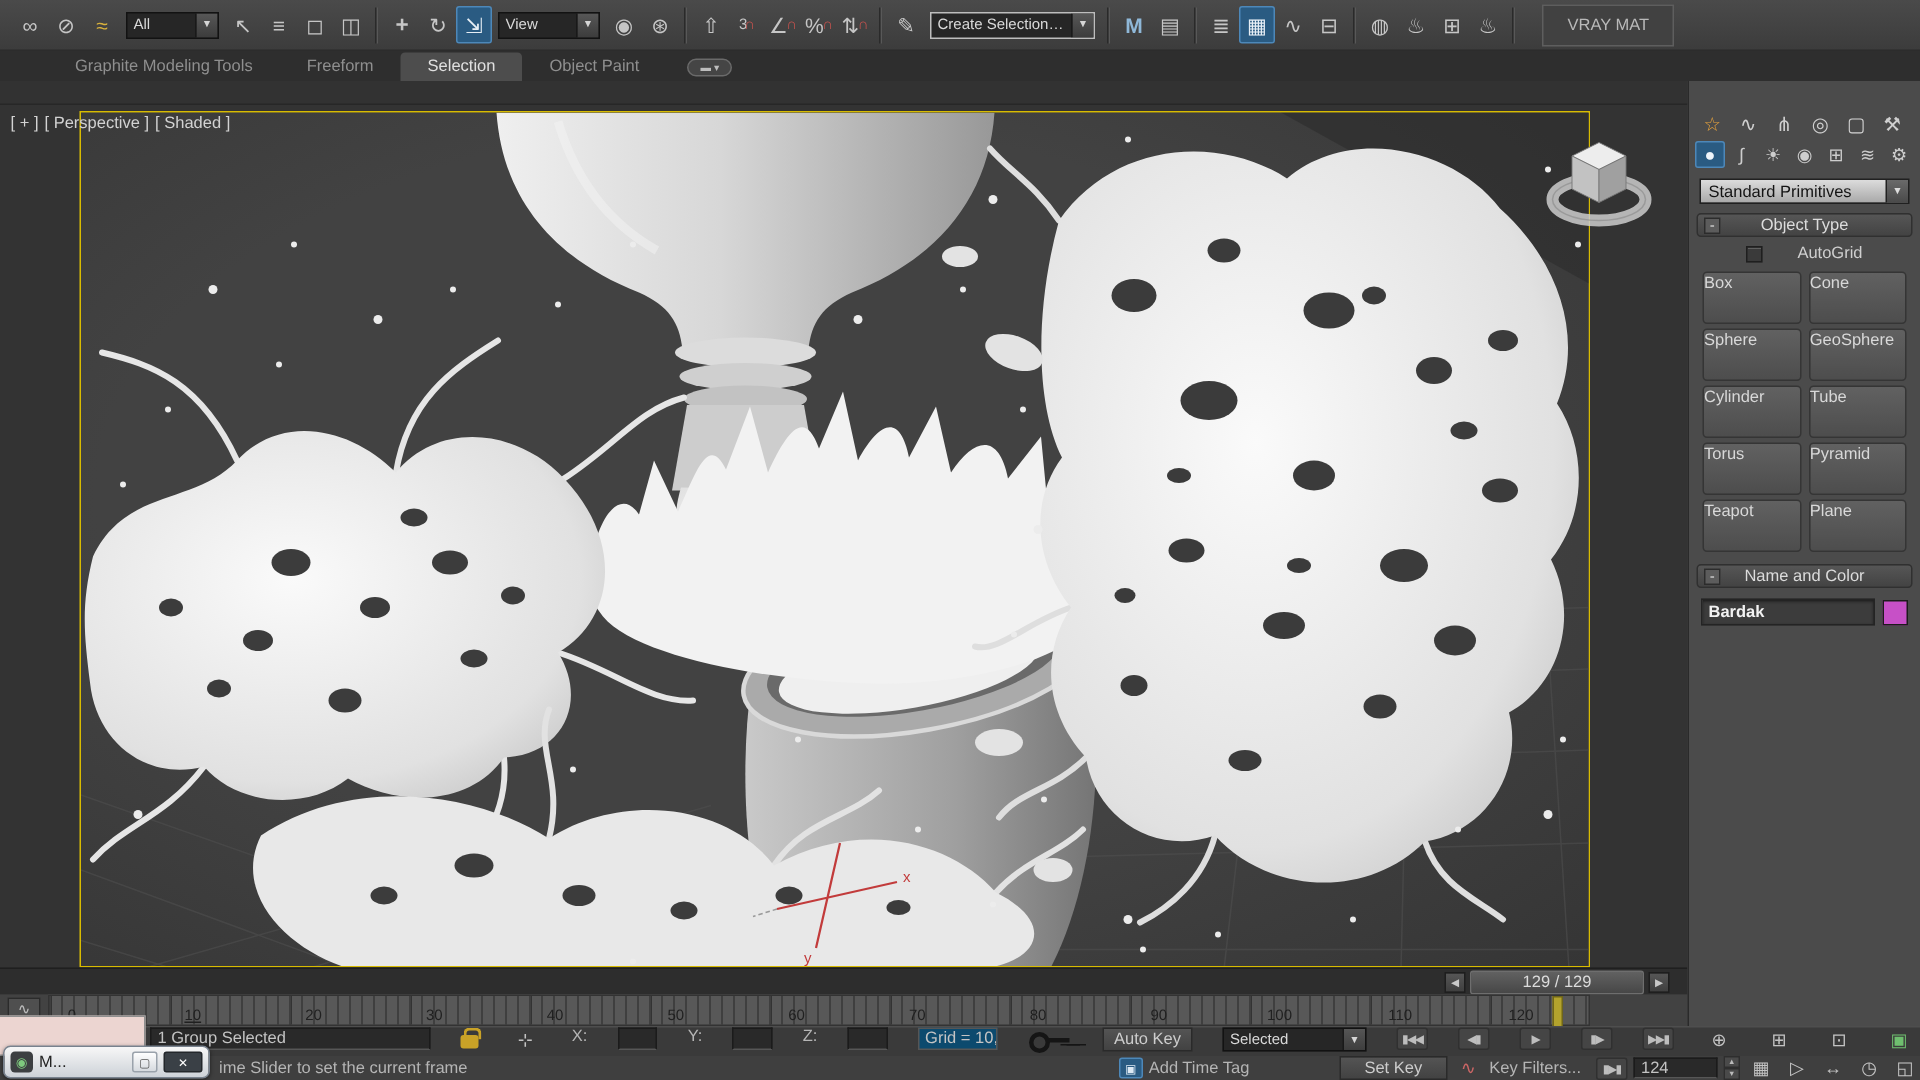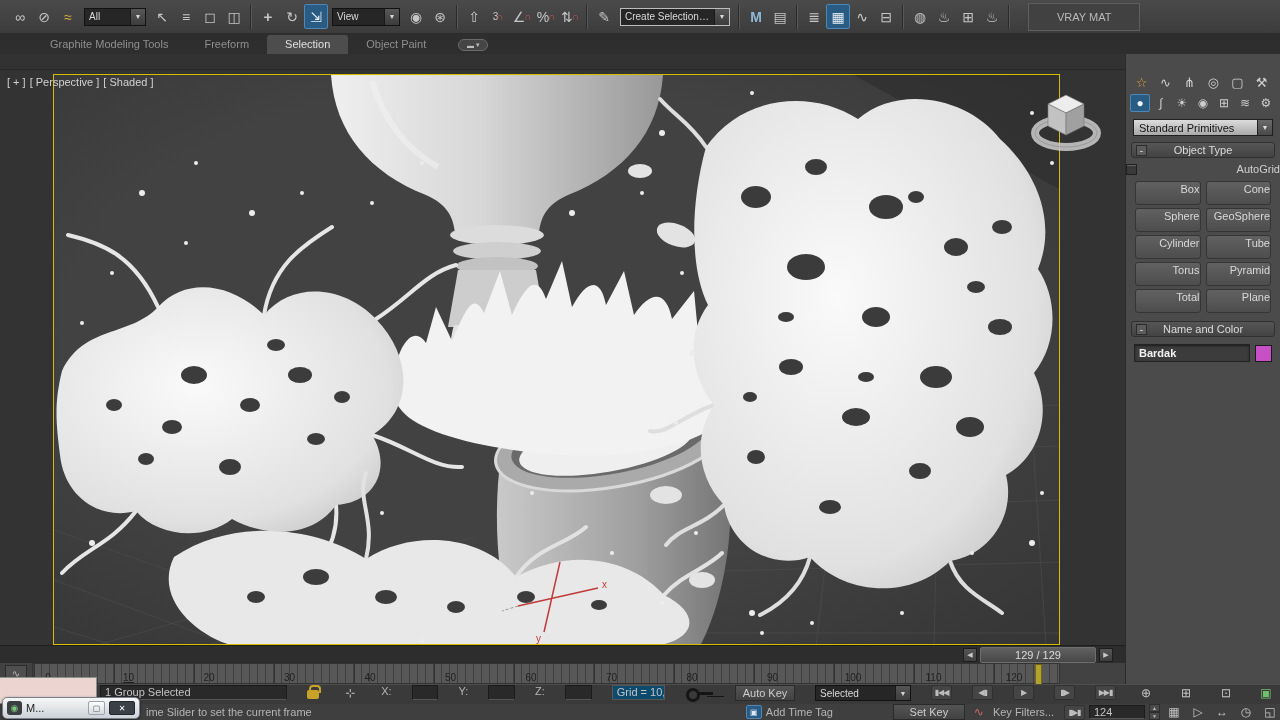--- a/index.html
+++ b/index.html
@@ -19,21 +19,21 @@
   .tbi .num{font-size:10px;margin-right:-1px}
   .sep{width:2px;height:24px;border-left:1px solid #2a2a2a;border-right:1px solid #585858;margin:0 4px;flex:none}
   .combo{height:18px;background:#262626;border:1px solid #121212;display:flex;align-items:center;
          font-size:10px;color:#d9d9d9;padding-left:4px;flex:none;white-space:nowrap;overflow:hidden}
   .combo .cval{flex:1;overflow:hidden;text-overflow:ellipsis}
   .combo .arrow{margin-left:4px;width:15px;height:16px;background:linear-gradient(#575757,#3c3c3c);
          border-left:1px solid #191919;display:flex;align-items:center;justify-content:center;
          font-size:7px;color:#d6d6d6;flex:none}
   .combo.lightframe{border:1px solid #bdbdbd}
   #vray-btn{margin-left:14px;border:1px solid #5e5e5e;background:#414141;color:#b9b9b9;
-            padding:7px 28px;font-size:11px;flex:none}
+            padding:7px 16px;font-size:11px;flex:none}
 
   
   #ribbon{left:0;top:34px;width:1280px;height:20px;background:#2e2e2e;display:flex;
           align-items:flex-end;padding-left:32px}
   .rtab{padding:3px 18px 4px;color:#8f8f8f;font-size:11px;flex:none}
   .rtab.active{background:#4d4d4d;color:#e0e0e0;border-radius:3px 3px 0 0}
   #ribbon-pill{margin-left:14px;margin-bottom:3px;width:30px;height:12px;border:1px solid #6a6a6a;
           border-radius:6px;background:#454545;display:flex;align-items:center;justify-content:center;
           color:#bdbdbd;font-size:7px;gap:2px}
   #ribbon-strip{left:0;top:54px;width:1280px;height:16px;background:#323232;border-bottom:1px solid #272727}
@@ -110,25 +110,25 @@
   .cp-sub.active{background:#2a5b82;border:1px solid #4d88b9;color:#eef4fa}
   #cp-combo{margin:7px 7px 4px;height:17px;background:linear-gradient(#dcdcdc,#a9a9a9);border:1px solid #202020;
           display:flex;align-items:center;color:#141414;font-size:11px;padding-left:5px}
   #cp-combo .arrow{margin-left:auto;width:15px;height:15px;background:linear-gradient(#6a6a6a,#4a4a4a);
           border-left:1px solid #222;color:#ddd;font-size:7px;display:flex;align-items:center;justify-content:center}
   .rollout{margin:6px 5px 0;height:16px;background:linear-gradient(#565656,#434343);border:1px solid #303030;
           border-radius:3px;display:flex;align-items:center;color:#dcdcdc;font-size:11px}
   .rollout .minus{width:11px;height:11px;border:1px solid #2c2c2c;background:#5c5c5c;margin:0 4px;
           font-size:10px;line-height:9px;text-align:center;color:#ddd}
   .rollout .rtitle{flex:1;text-align:center;margin-right:19px}
-  #autogrid-row{display:flex;align-items:center;justify-content:space-between;gap:23px;margin-top:5px;color:#cfcfcf}
+  #autogrid-row{display:flex;align-items:center;justify-content:center;gap:23px;margin-top:5px;color:#cfcfcf}
   #autogrid-cb{width:11px;height:11px;background:#3a3a3a;border:1px solid #1f1f1f;box-shadow:inset 0 1px 0 #606060}
   #obj-grid{display:grid;grid-template-columns:1fr 1fr;gap:3px 5px;padding:6px 9px 2px}
-  .obj-btn{height:24px;background:linear-gradient(#616161,#4d4d4d);border:1px solid #353535;border-radius:3px;
-          color:#d8d8d8;font-size:11px;text-align:right;line-height:15px}
+  .obj-btn{height:35px;background:linear-gradient(#616161,#4d4d4d);border:1px solid #353535;border-radius:3px;
+          color:#d8d8d8;font-size:11px;text-align:left;line-height:15px}
   #name-row{display:flex;align-items:center;gap:5px;padding:7px 8px}
   #name-field{flex:1;height:18px;background:#3c3c3c;border:1px solid #242424;box-shadow:inset 0 1px 2px #1d1d1d;
           color:#f2f2f2;font-weight:bold;font-size:11px;padding:2px 4px}
   #color-swatch{width:17px;height:17px;border:1px solid #1c1c1c;flex:none}
 
   
   #mini-listener{left:0;top:677px;width:97px;height:27px;background:#ecd5d1;border:1px solid #8f8f8f;
           border-left:none;z-index:20}
   #rec-window{left:2px;top:697px;width:138px;height:22px;background:linear-gradient(#f7f7f7,#cdd2d8);
           border:1px solid #78828e;border-radius:5px;box-shadow:0 1px 3px rgba(0,0,0,.5);z-index:21;
@@ -509,21 +509,21 @@
     <div id="obj-grid">
 
     <div class="obj-btn">Box</div>
         <div class="obj-btn">Cone</div>
         <div class="obj-btn">Sphere</div>
         <div class="obj-btn">GeoSphere</div>
         <div class="obj-btn">Cylinder</div>
         <div class="obj-btn">Tube</div>
         <div class="obj-btn">Torus</div>
         <div class="obj-btn">Pyramid</div>
-        <div class="obj-btn">Total</div>
+        <div class="obj-btn">Teapot</div>
         <div class="obj-btn">Plane</div>
       </div>
     <div class="rollout">
       <span class="minus">-</span>
       <span class="rtitle">Name and Color</span>
     </div>
     <div id="name-row">
       <div id="name-field">Bardak</div>
       <div id="color-swatch" style="background: rgb(199, 80, 199);"></div>
     </div>

